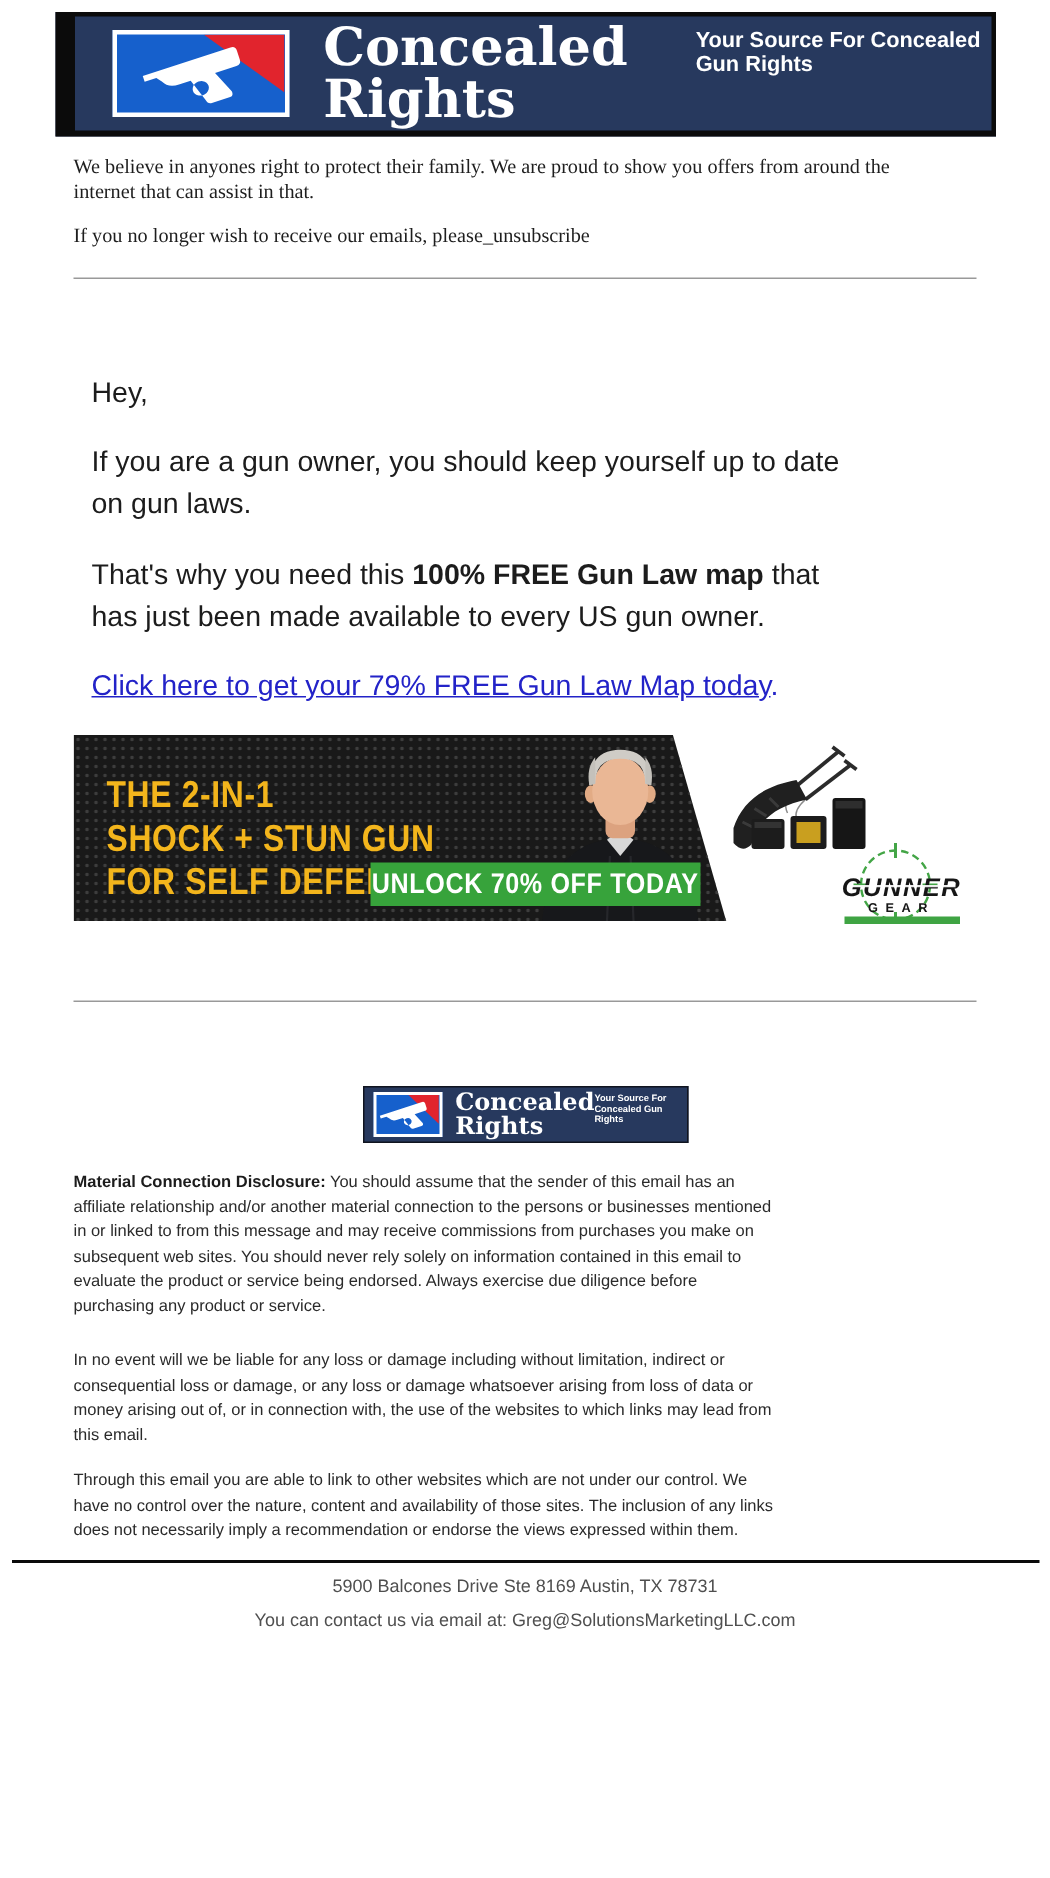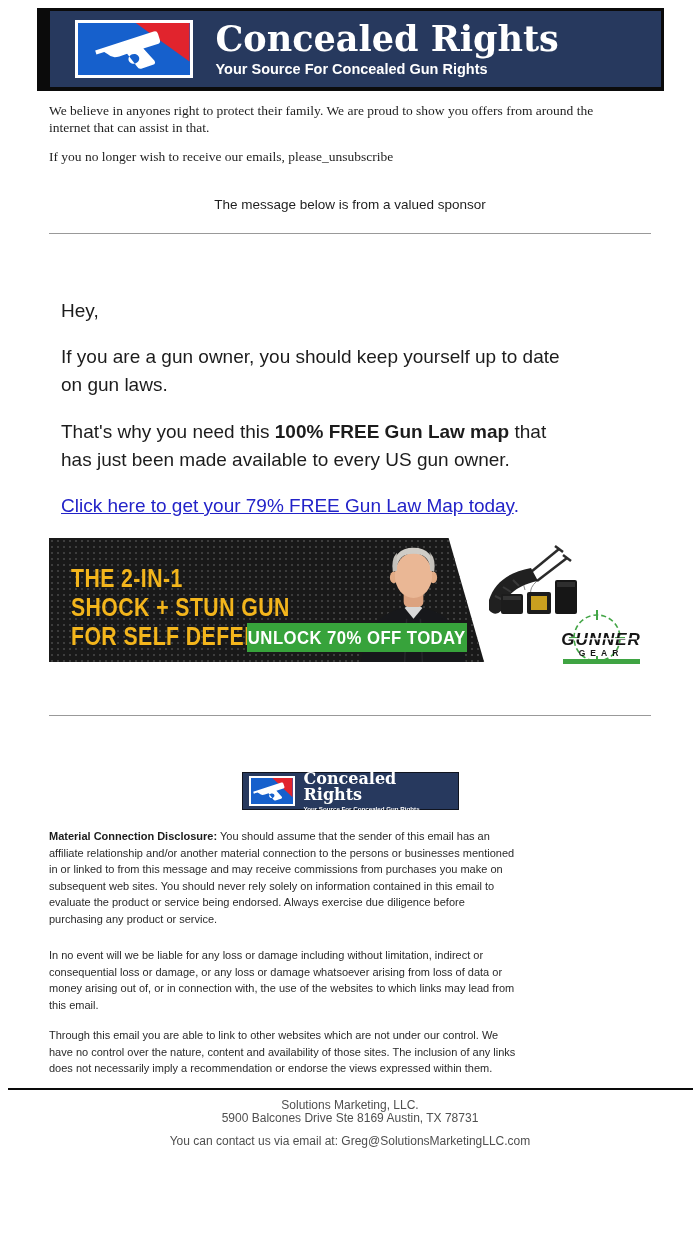--- a/index.html
+++ b/index.html
@@ -13,21 +13,21 @@
   .banner{background:#27395e;display:flex;align-items:center;box-sizing:border-box;}
   .banner-large{
     width:627px;height:83px;margin:8px auto 0 auto;
     border:3px solid #0b0b0b;border-left-width:13px;border-bottom-width:4px;
   }
   .logo-mark{position:relative;background:#1660cc;border:3px solid #fff;overflow:hidden;flex:none;}
   .banner-large .logo-mark{width:112px;height:52px;margin-left:25px;}
   .logo-red{position:absolute;top:0;left:0;right:0;bottom:0;background:#e1242d;
     clip-path:polygon(52% 0,100% 0,100% 74%);}
   .logo-gun{position:absolute;left:3%;top:4%;width:94%;height:92%;}
-  .banner-text{display:flex;flex-direction:column;justify-content:center;}
+  .banner-text{display:flex;flex-direction:row;justify-content:center;}
   .banner-large .banner-text{margin-left:23px;}
   .banner-title{font-family:"DejaVu Serif",serif;font-weight:bold;color:#fff;line-height:1;}
   .banner-large .banner-title{font-size:35px;}
   .banner-tagline{font-weight:bold;color:#fff;}
   .banner-large .banner-tagline{font-size:14.5px;margin-top:5px;}
 
   .banner-small{width:217px;height:38px;margin:56px auto 0 auto;border:1px solid #10141f;}
   .banner-small .logo-mark{width:42px;height:26px;margin-left:6px;border-width:2px;}
   .banner-small .banner-text{margin-left:9px;}
   .banner-small .banner-title{font-size:16px;}
@@ -100,21 +100,20 @@
     <span class="banner-title" data-bind="brand.title">Concealed Rights</span>
     <span class="banner-tagline" data-bind="brand.tagline">Your Source For Concealed Gun Rights</span>
   </span>
 </div>
 
 <div class="content">
 
   <p class="intro-p" data-bind-lines="intro.paragraph1_lines">We believe in anyones right to protect their family. We are proud to show you offers from around the
 internet that can assist in that.</p>
   <p class="intro-p intro-p2"><span data-bind="intro.unsubscribe_prefix">If you no longer wish to receive our emails, please</span><span data-bind="intro.unsubscribe_joiner">_</span><a class="plain-link" data-bind="intro.unsubscribe_link">unsubscribe</a></p>
-  <p class="sponsor-note" data-bind="intro.sponsor_note">The message below is from a valued sponsor</p>
 
   <hr class="sep">
 
   <div class="main-msg">
     <p class="greeting" data-bind="message.greeting">Hey,</p>
     <p class="msg-p" data-bind-lines="message.p1_lines">If you are a gun owner, you should keep yourself up to date
 on gun laws.</p>
     <p class="msg-p"><span data-bind="message.p2_prefix">That's why you need this </span><b data-bind="message.p2_bold">100% FREE Gun Law map</b><span data-bind="message.p2_line1_end"> that</span><br><span data-bind="message.p2_line2">has just been made available to every US gun owner.</span></p>
     <p class="cta"><a data-bind="message.cta_link">Click here to get your 79% FREE Gun Law Map today</a><span class="period" data-bind="message.cta_period">.</span></p>
   </div>
@@ -211,18 +210,17 @@
     <p class="disc-p3" data-bind-lines="disclosure.p3_lines">Through this email you are able to link to other websites which are not under our control. We
 have no control over the nature, content and availability of those sites. The inclusion of any links
 does not necessarily imply a recommendation or endorse the views expressed within them.</p>
   </div>
 </div>
 
 <div class="footer-rule"></div>
 
 <div class="footer">
   <div class="f-company">
-    <div data-bind="footer.company">Solutions Marketing, LLC.</div>
     <div data-bind="footer.address">5900 Balcones Drive Ste 8169 Austin, TX 78731</div>
   </div>
   <div class="f-contact" data-bind="footer.contact">You can contact us via email at: Greg@SolutionsMarketingLLC.com</div>
 
 </div>
 
 </body></html>

